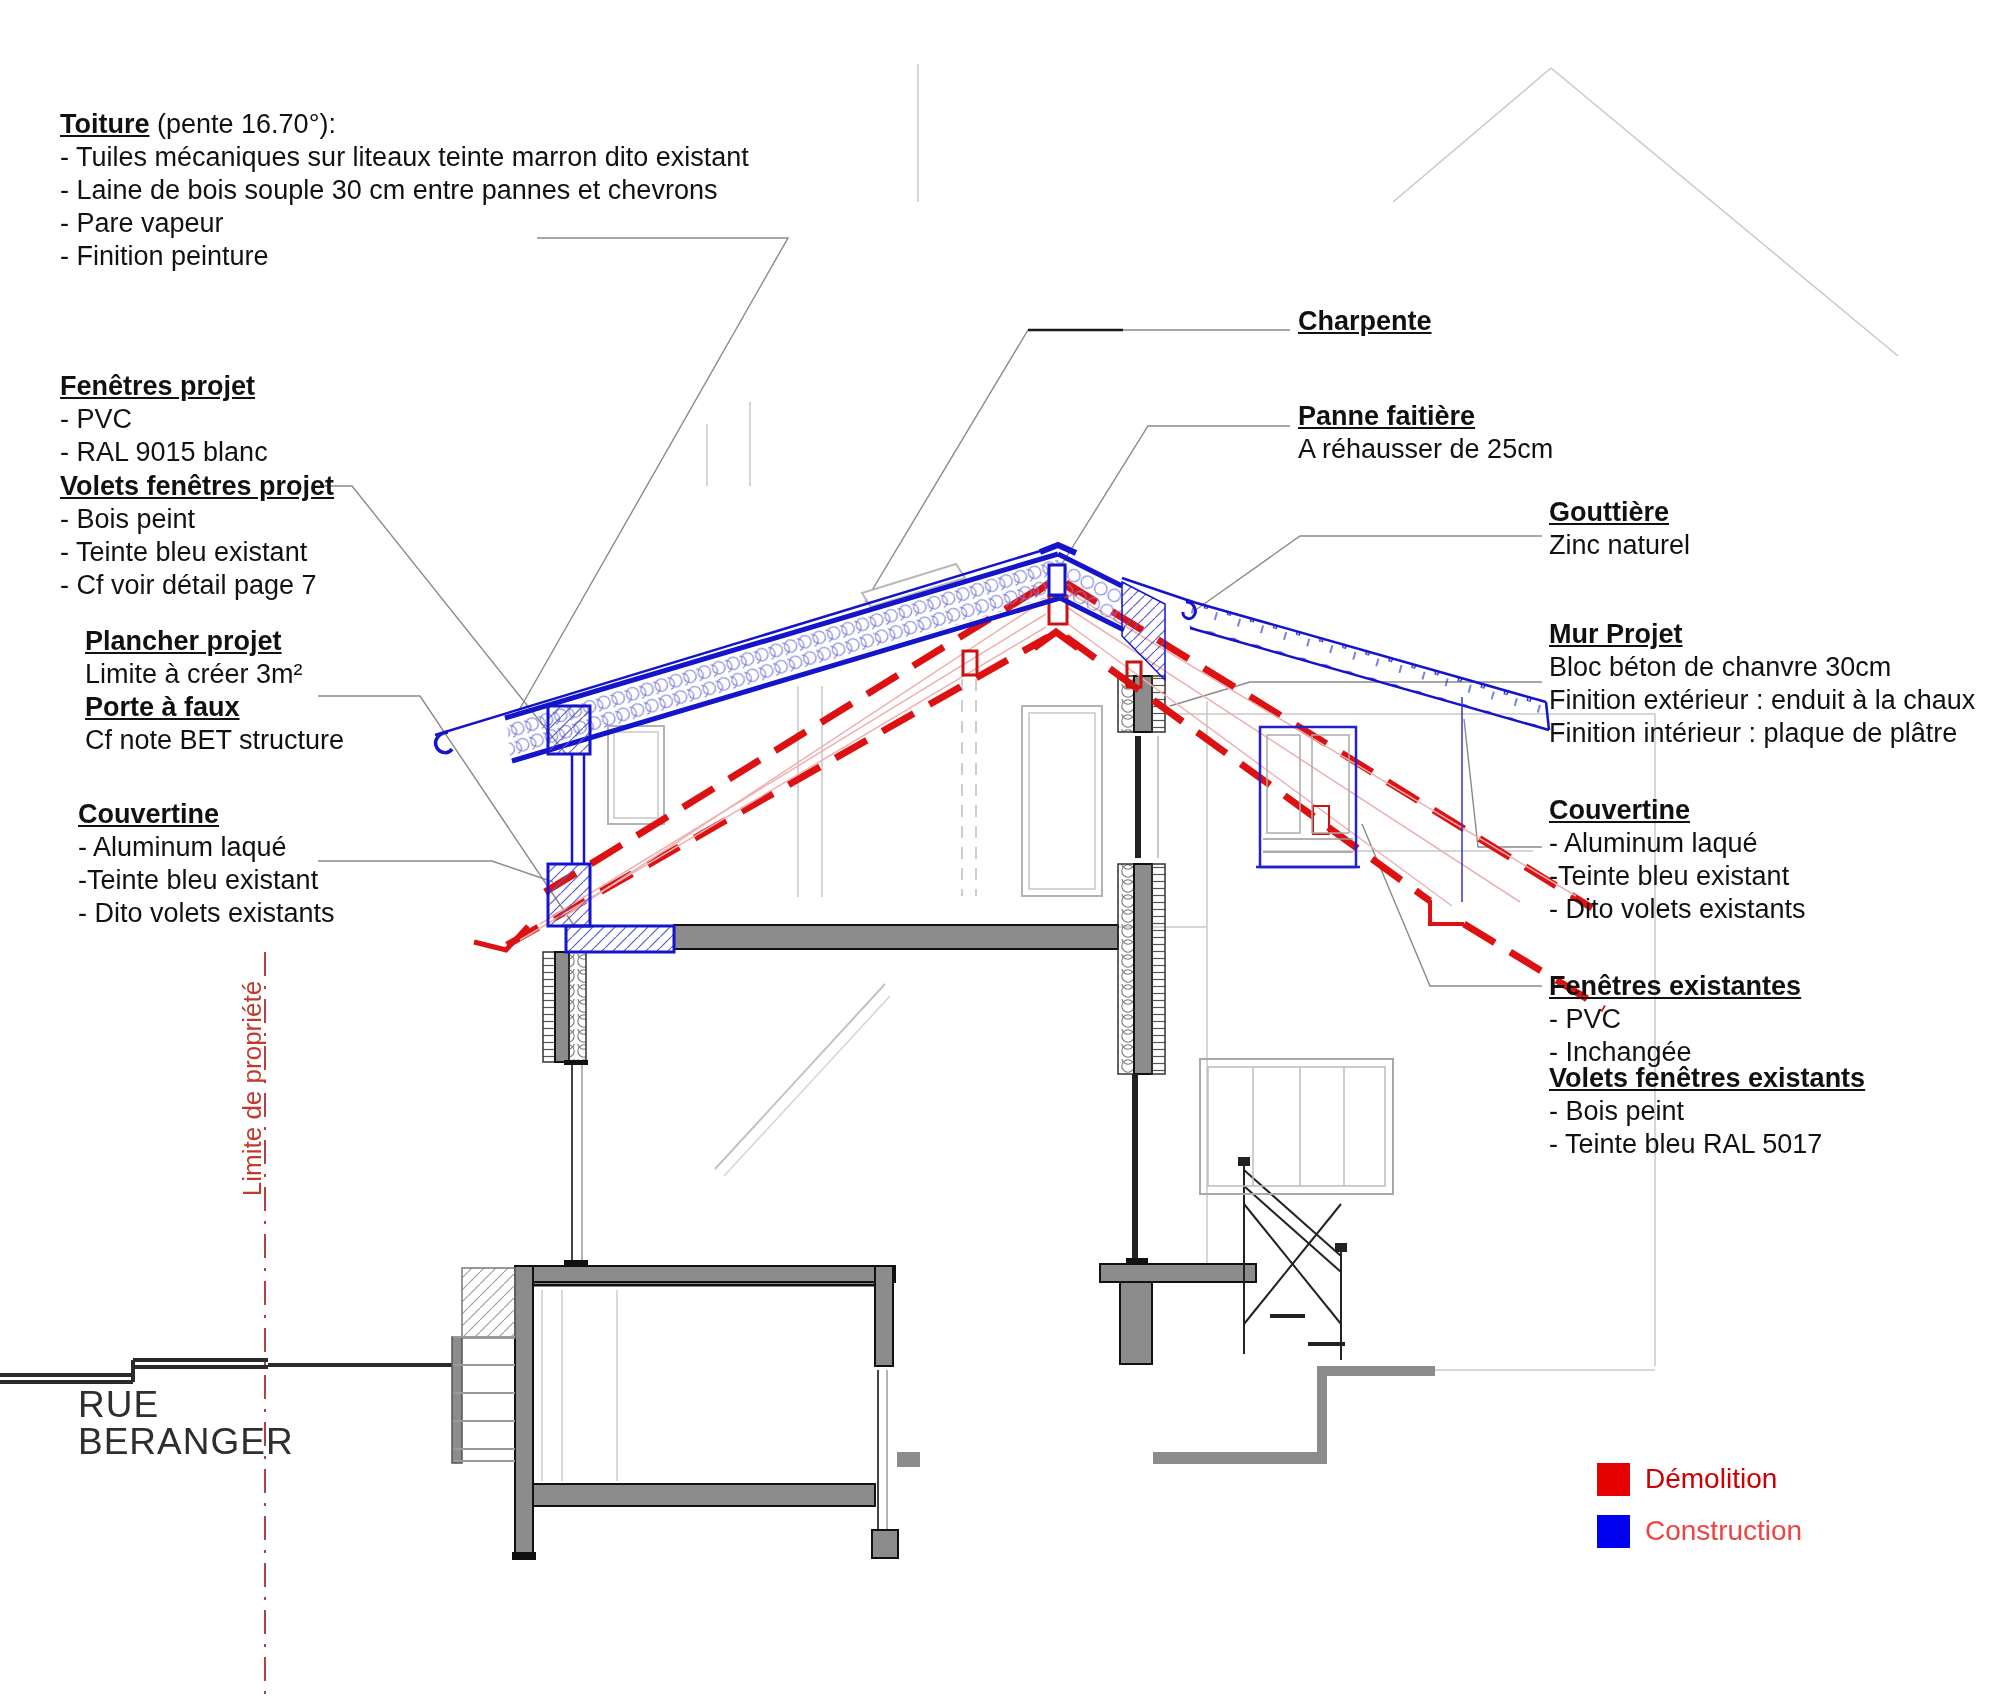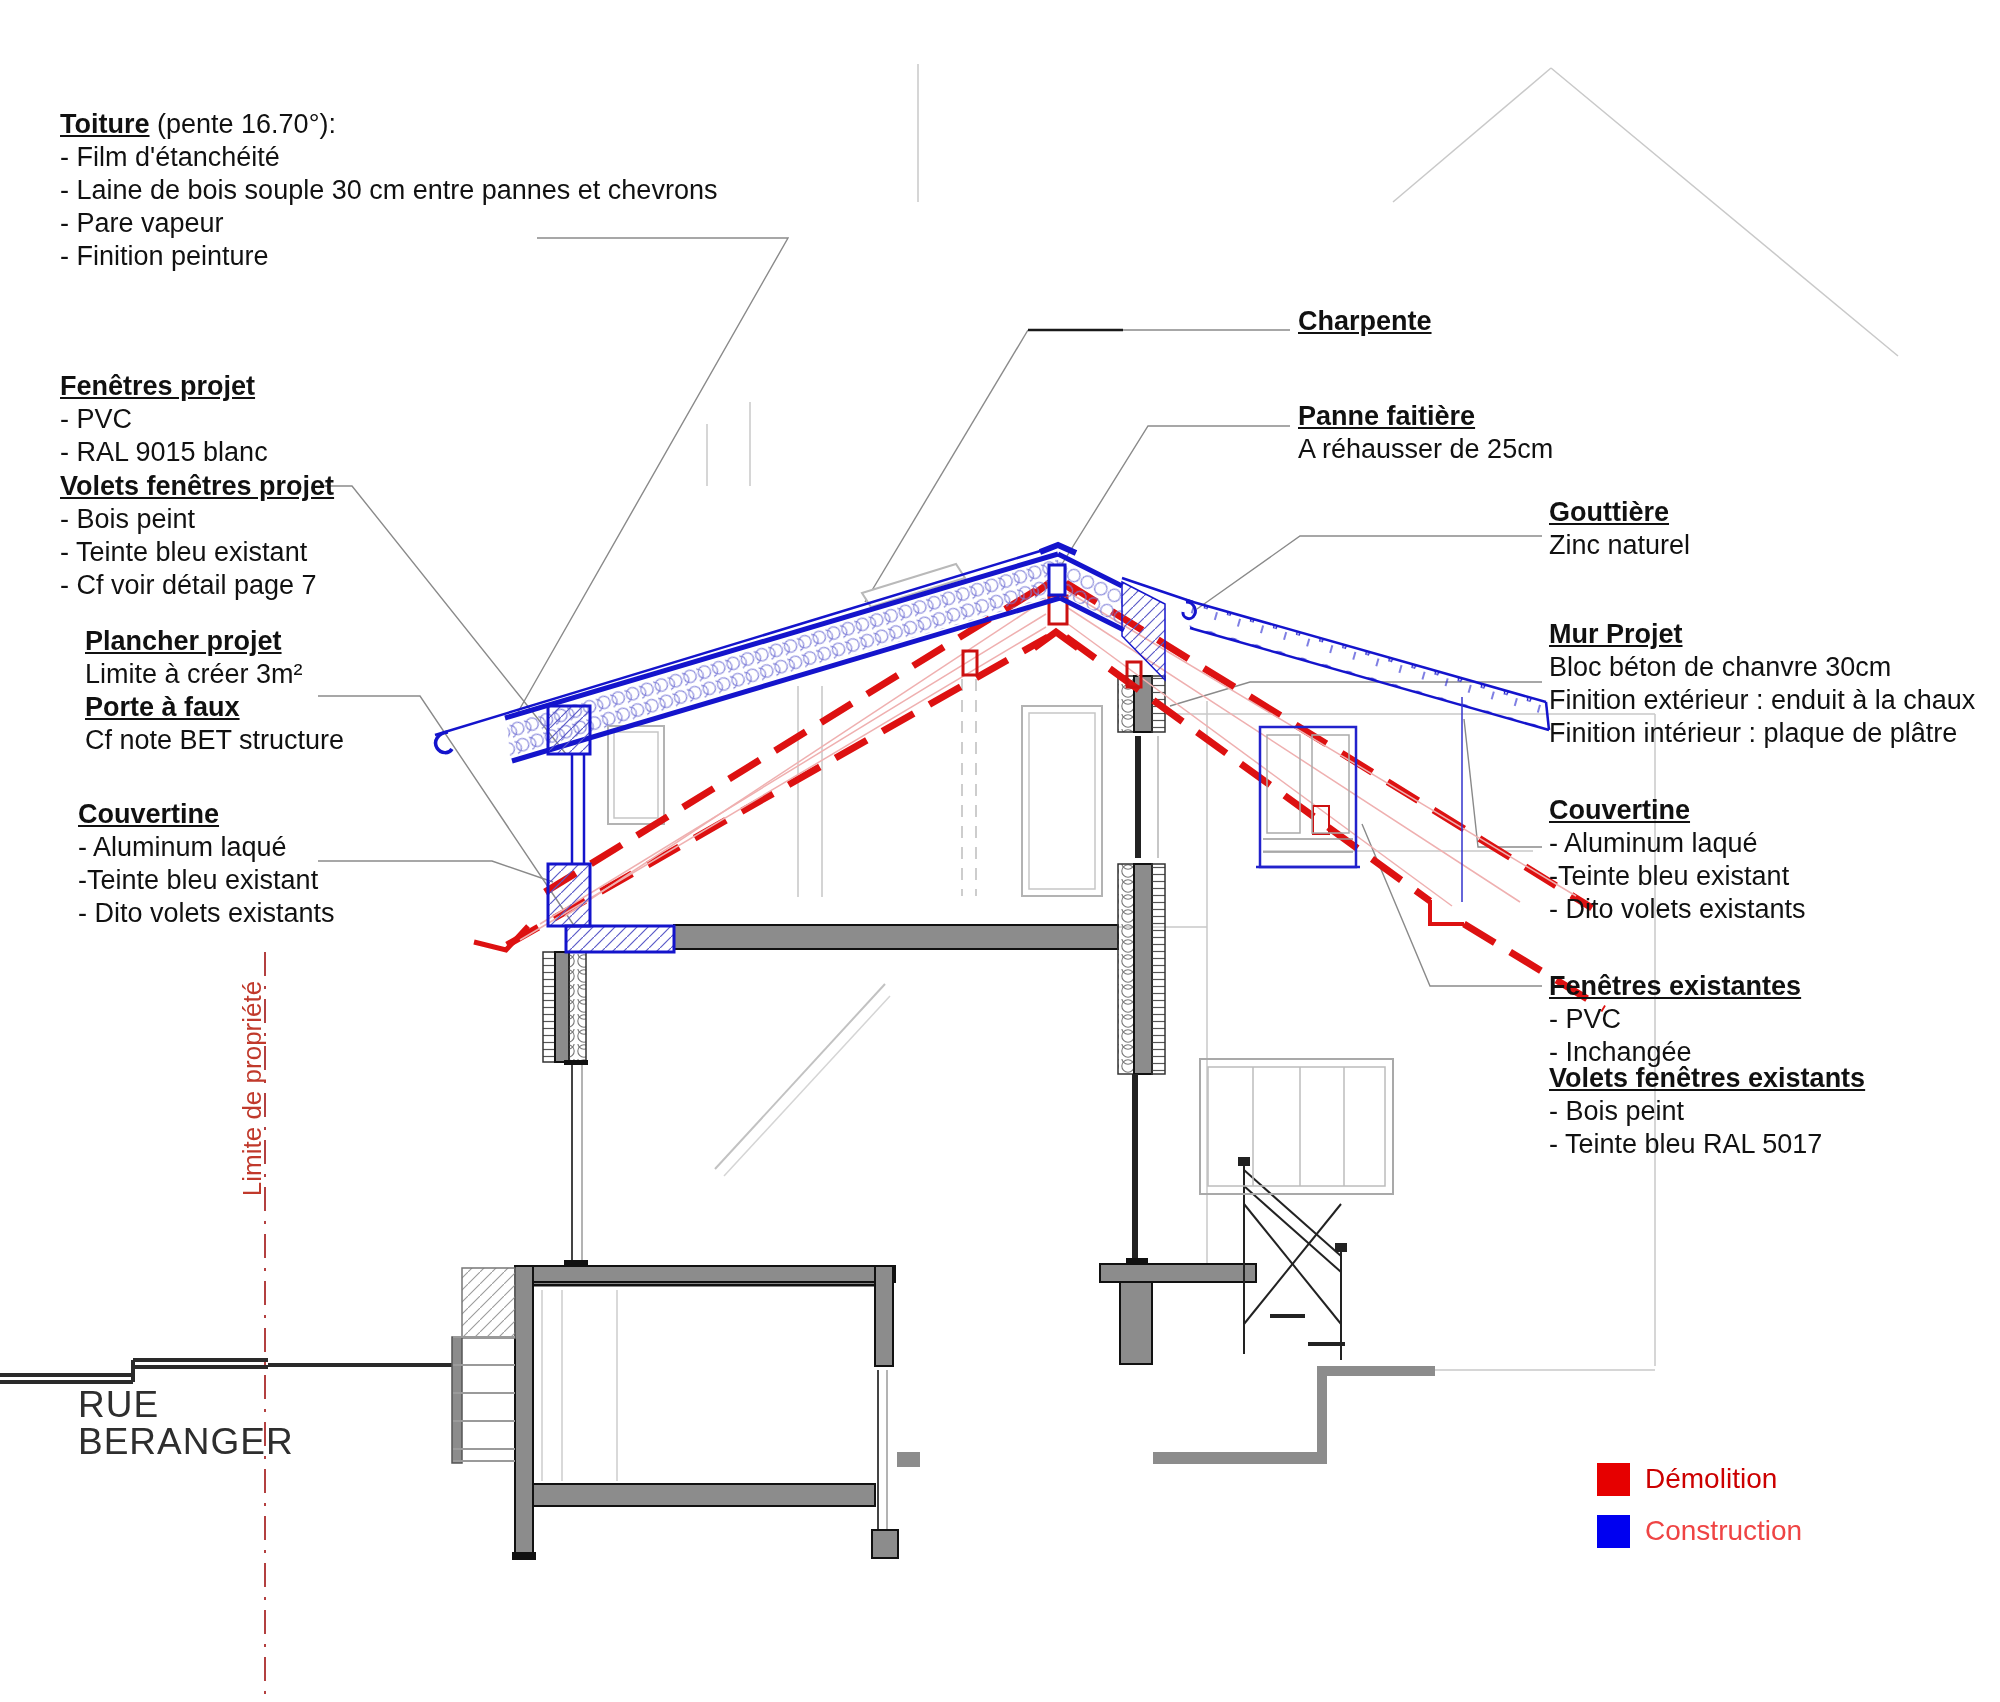--- a/index.html
+++ b/index.html
@@ -254,21 +254,21 @@
       <line x1="1263" y1="815" x2="1353" y2="815" stroke="#999" stroke-width="1.5"></line>
       <line x1="1263" y1="828" x2="1353" y2="828" stroke="#999" stroke-width="1.5"></line>
       <line x1="1256" y1="843" x2="1360" y2="843" stroke="#2222cc" stroke-width="2.5"></line>
     </g>
     <line x1="1462" y1="673" x2="1462" y2="878" stroke="#3333cc" stroke-width="1.5"></line>
   </g>
 </svg>
 
 <div class="ann" style="left:60px;top:84px">
   <div class="t"><span class="tt">Toiture</span> <span class="ts">(pente 16.70°):</span></div>
-  <div>- Film d'étanchéité</div>
+  <div>- Tuiles mécaniques sur liteaux teinte marron dito existant</div>
   <div>- Laine de bois souple 30 cm entre pannes et chevrons</div>
   <div>- Pare vapeur</div>
   <div>- Finition peinture</div>
 </div>
 
 <div class="ann" style="left:60px;top:346px">
   <div class="t"><span class="tt">Fenêtres projet</span></div>
   <div>- PVC</div>
   <div>- RAL 9015 blanc</div>
 </div>

